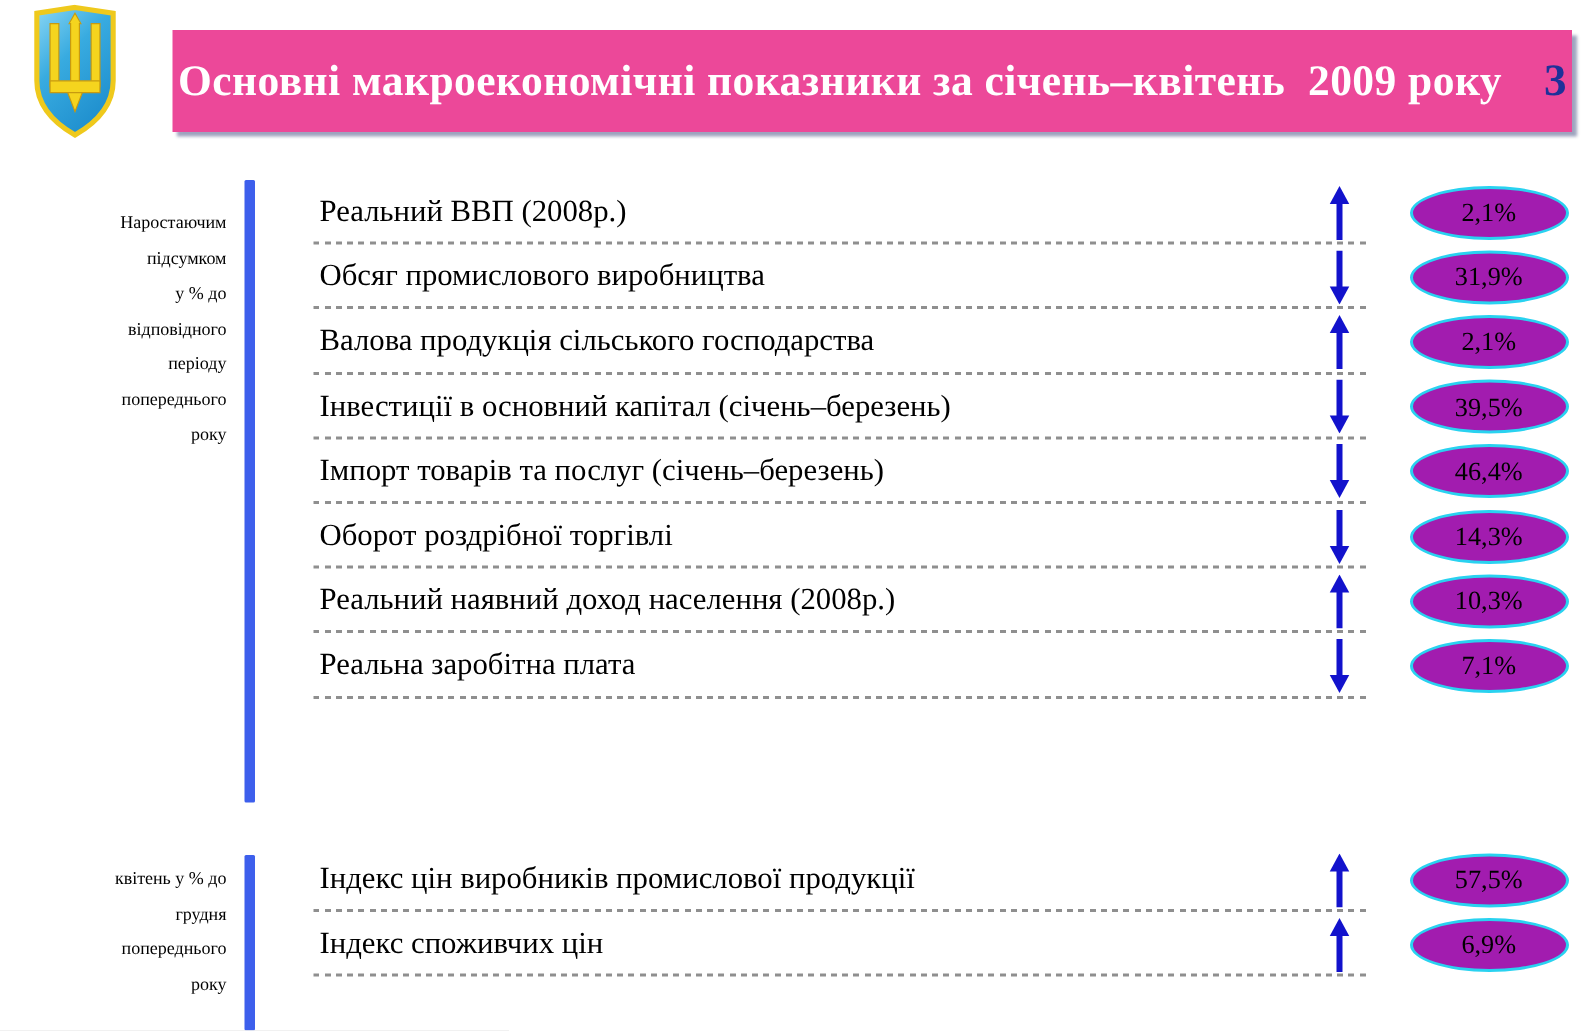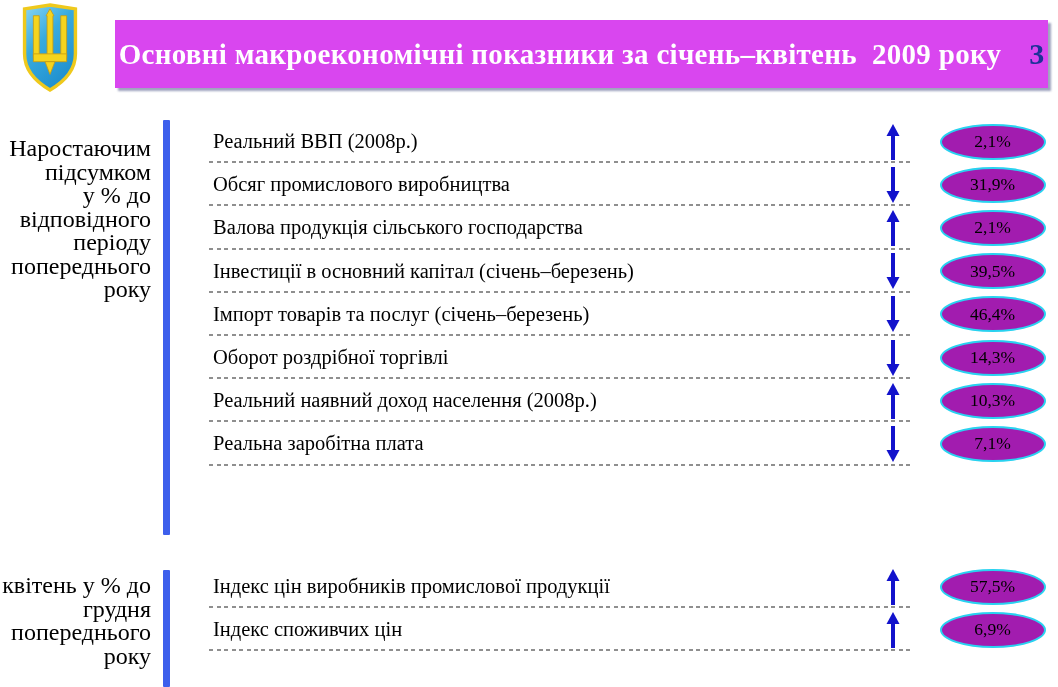--- a/index.html
+++ b/index.html
@@ -21,21 +21,21 @@
     top: 3px;
     width: 60px;
     height: 90px;
   }
   .title-bar {
     position: absolute;
     left: 115px;
     top: 20px;
     width: 933px;
     height: 68px;
-    background: #d946ef;
+    background: #ec4899;
     display: flex;
     align-items: center;
     justify-content: center;
     box-shadow: 3px 3px 2px rgba(40, 50, 110, 0.45);
   }
   .title-text {
     color: #ffffff;
     font-weight: bold;
     font-size: 29px;
     white-space: pre;
@@ -47,21 +47,21 @@
     font-size: 30px;
     margin-left: 28px;
   }
 
   
   .side-label {
     position: absolute;
     left: 0;
     width: 151px;
     text-align: right;
-    font-size: 24px;
+    font-size: 12px;
     line-height: 23.5px;
     color: #000;
     white-space: pre-line;
   }
   #side-label-1 { top: 137px; }
   #side-label-2 { top: 574px; }
 
   
   .vbar {
     position: absolute;

